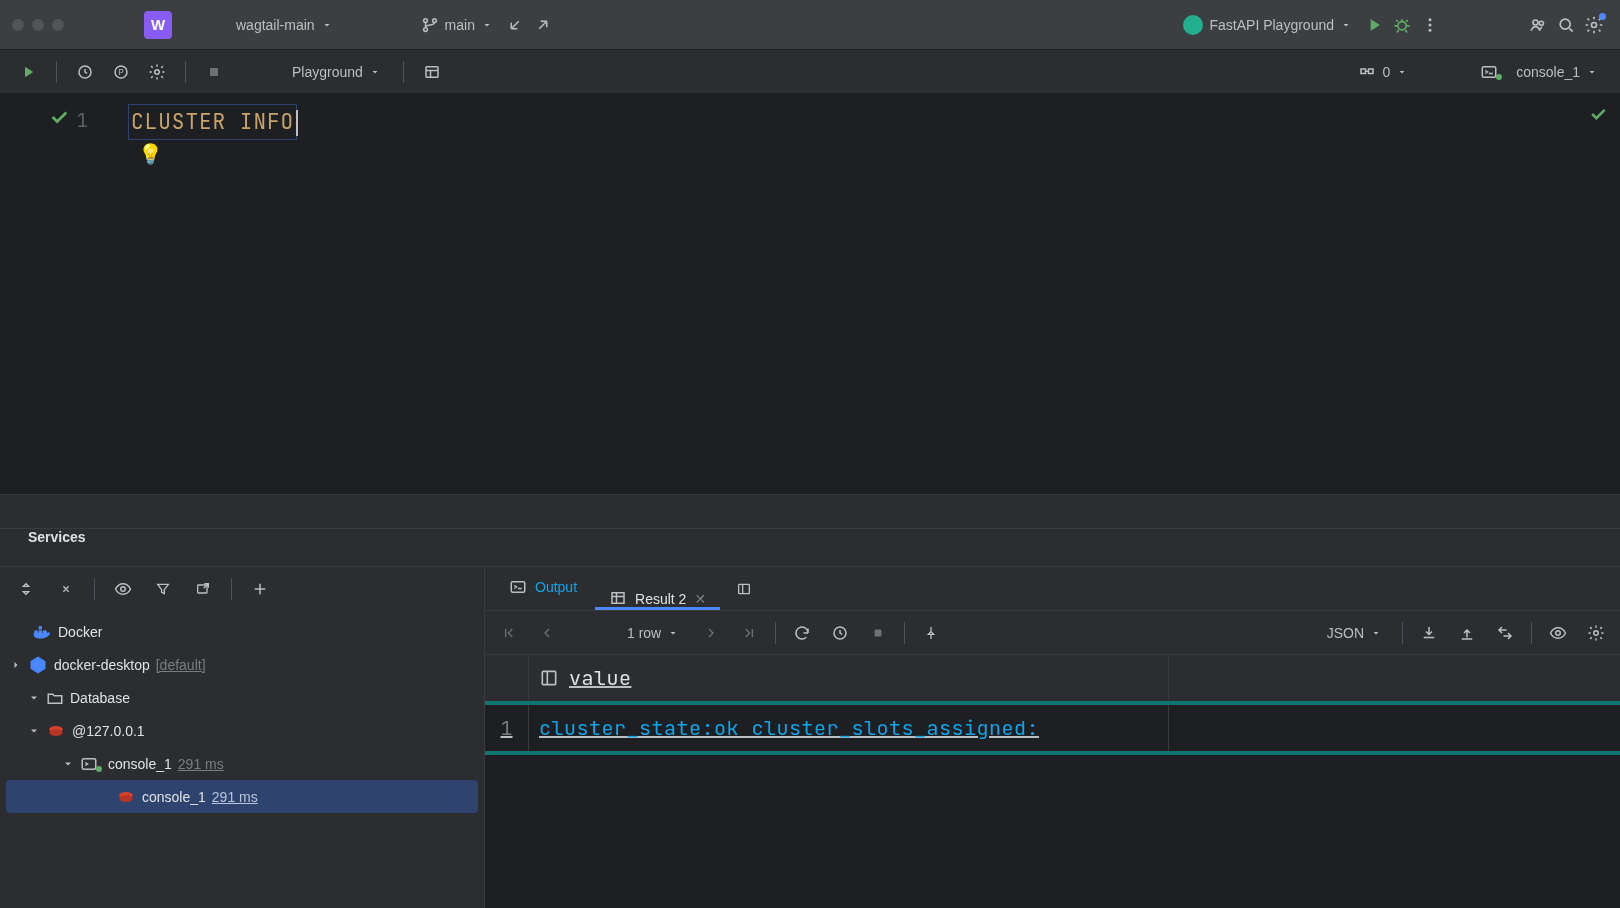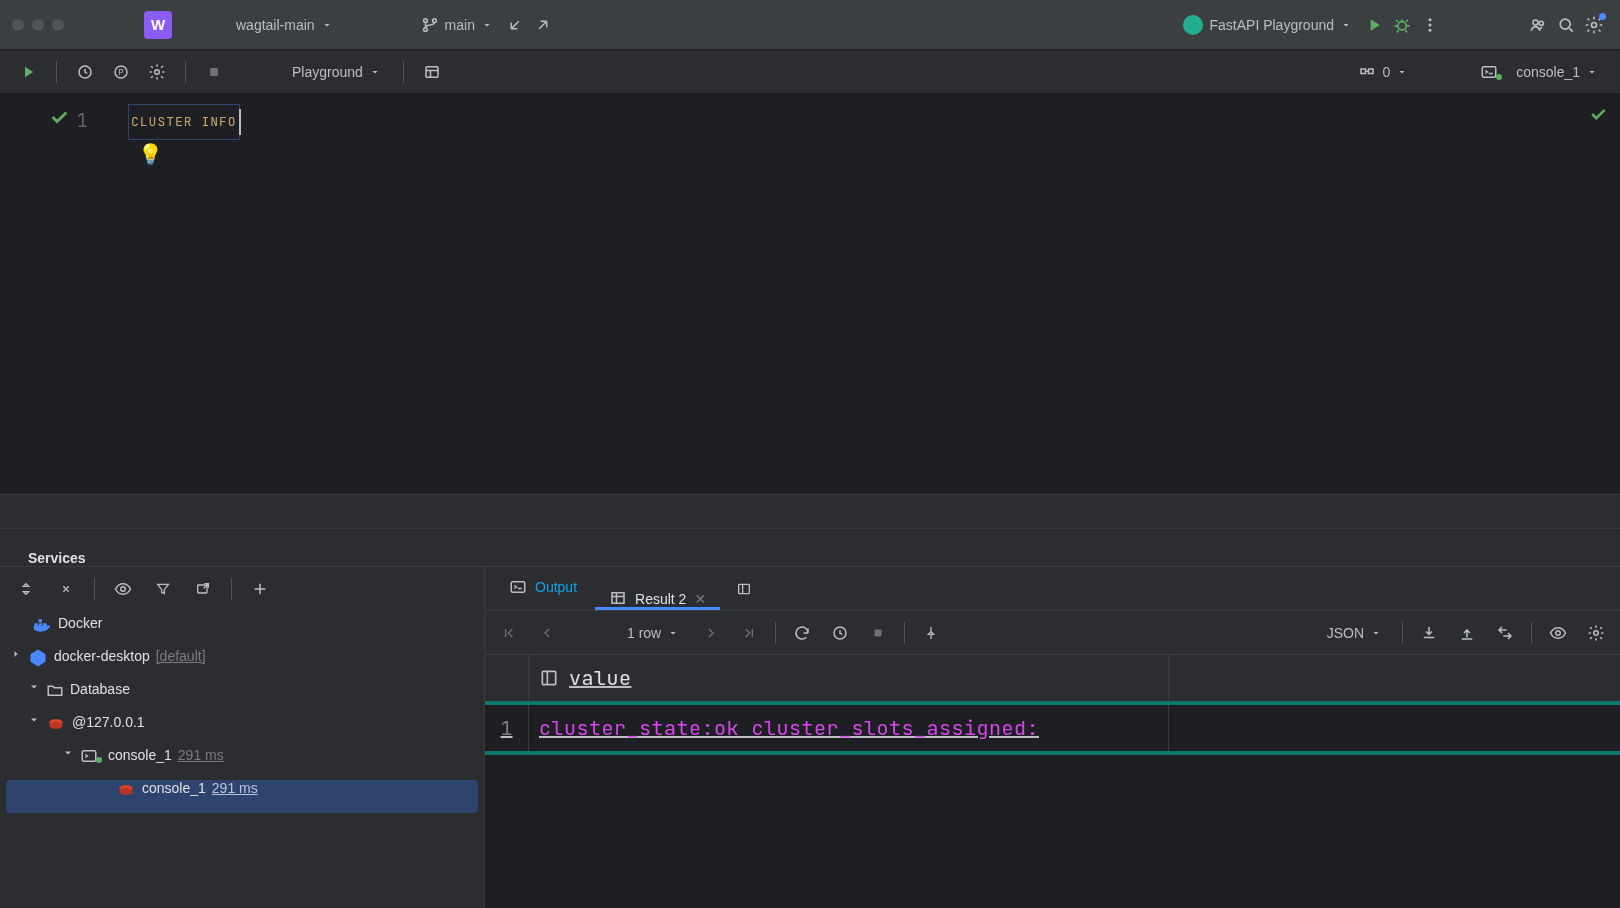--- a/index.html
+++ b/index.html
@@ -37,48 +37,48 @@
 .toolbar {
   height: 44px; background: #2b2d30; display: flex; align-items: center;
   padding: 0 14px; gap: 8px; border-bottom: 1px solid #1e1f22;
 }
 .toolbar .sep { width: 1px; height: 22px; background: #4e5157; margin: 0 6px; }
 .editor-area { display: flex; height: 400px; background: #1e1f22; position: relative; }
 .gutter { width: 128px; background: #1e1f22; padding-top: 10px; text-align: right; padding-right: 40px; position: relative; }
 .gutter .ln { color: #5f6163; font-family: "JetBrains Mono", Menlo, monospace; font-size: 19px; line-height: 34px; position: relative; }
 .check-gutter { position: absolute; left: 48px; top: 12px; }
 .lightbulb { position: absolute; left: 138px; top: 48px; font-size: 20px; }
-.code { flex: 1; padding-top: 10px; font-family: "JetBrains Mono", Menlo, monospace; font-size: 13px; line-height: 34px; }
+.code { flex: 1; padding-top: 10px; font-family: "JetBrains Mono", Menlo, monospace; font-size: 21px; line-height: 34px; }
 .code-line { display: inline-block; padding: 0 2px; border: 1px solid #2e436e; background: #1e1f22; color: #c9a36a; letter-spacing: 1px; }
 .cursor { display: inline-block; width: 2px; height: 26px; background: #bcbec4; vertical-align: middle; margin-left: -1px; }
 .top-check { position: absolute; right: 12px; top: 10px; }
 .resize { height: 34px; background: #2b2d30; border-top: 1px solid #393b40; }
-.panel-title { height: 38px; background: #2b2d30; display: flex; align-items: flex-end; padding: 0 28px; font-weight: 600; color: #dfe1e5; border-top: 1px solid #393b40; }
+.panel-title { height: 38px; background: #2b2d30; display: flex; align-items: flex-start; padding: 0 28px; font-weight: 600; color: #dfe1e5; border-top: 1px solid #393b40; }
 .panel-body { display: flex; height: 392px; border-top: 1px solid #393b40; }
 .panel-left { width: 485px; background: #2b2d30; border-right: 1px solid #393b40; display: flex; flex-direction: column; }
 .panel-left-toolbar { height: 44px; display: flex; align-items: center; gap: 12px; padding: 0 12px; }
 .panel-left-toolbar .sep { width: 1px; height: 22px; background: #4e5157; margin: 0 2px; }
 .tree { flex: 1; padding: 4px 0; overflow: auto; }
-.tree-row { height: 33px; display: flex; align-items: flex-start; gap: 6px; padding-left: 10px; cursor: pointer; color: #dfe1e5; }
+.tree-row { height: 33px; display: flex; align-items: center; gap: 6px; padding-left: 10px; cursor: pointer; color: #dfe1e5; }
 .tree-row.sel { background: #2e436e; border-radius: 4px; margin: 0 6px; padding-left: 4px; }
 .tree-row.sel .muted { color: #b9c4de; }
 .muted { color: #7a7c80; text-decoration: underline; }
 .panel-right { flex: 1; background: #2b2d30; display: flex; flex-direction: column; }
 .tabs-row { height: 44px; display: flex; align-items: center; border-bottom: 1px solid #393b40; padding: 0 10px; gap: 4px; }
 .tab { display: flex; align-items: center; gap: 8px; padding: 0 14px; height: 100%; cursor: pointer; color: #0ea5e9; border-bottom: 3px solid transparent; }
 .tab.active { border-bottom-color: #4a88ff; color: #dfe1e5; align-items: flex-end; }
 .close-x { color: #7a7c80; font-size: 14px; }
 .result-toolbar { height: 44px; display: flex; align-items: center; padding: 0 10px; gap: 10px; border-bottom: 1px solid #393b40; }
 .result-toolbar .sep { width: 1px; height: 22px; background: #4e5157; margin: 0 2px; }
 .result-toolbar .grow { flex: 1; }
 .result-grid { flex: 1; background: #1e1f22; font-family: "JetBrains Mono", Menlo, monospace; font-size: 20px; }
 .grid-head, .grid-row { display: flex; border-bottom: 4px solid #0f766e; text-decoration: underline; }
 .grid-head { background: #2b2d30; }
 .cell-rownum { width: 44px; text-align: center; color: #7a7c80; padding: 10px 0; border-right: 1px solid #393b40; }
-.cell-main { flex: 1; padding: 10px 0 10px 10px; color: #d946ef; max-width: 640px; border-right: 1px solid #393b40; letter-spacing: 0.5px; }
+.cell-main { flex: 1; padding: 10px 0 10px 10px; color: #0ea5e9; max-width: 640px; border-right: 1px solid #393b40; letter-spacing: 0.5px; }
 .grid-head .cell-main { display: flex; align-items: center; gap: 10px; color: #dfe1e5; }
 </style>
 </head>
 <body>
 
 <div class="titlebar">
   <div class="traffic-lights">
     <div class="traffic-light"></div>
     <div class="traffic-light"></div>
     <div class="traffic-light"></div>

